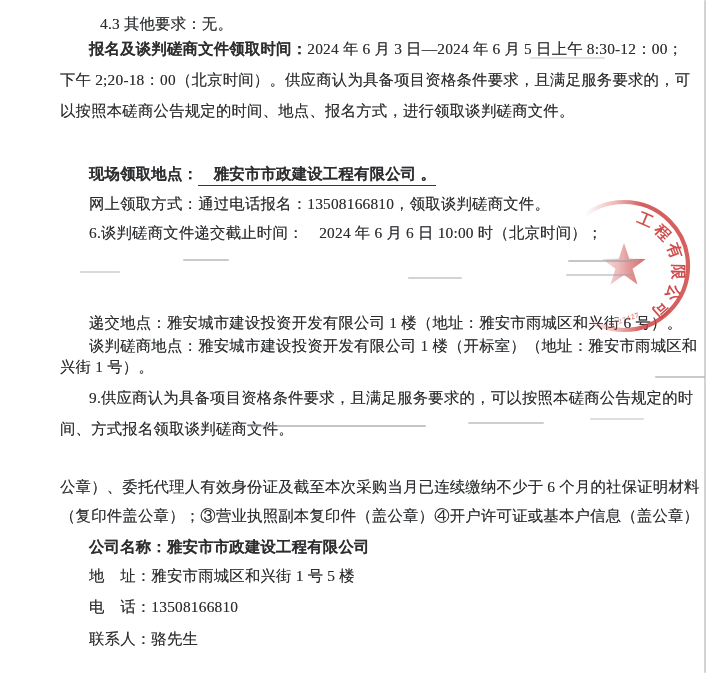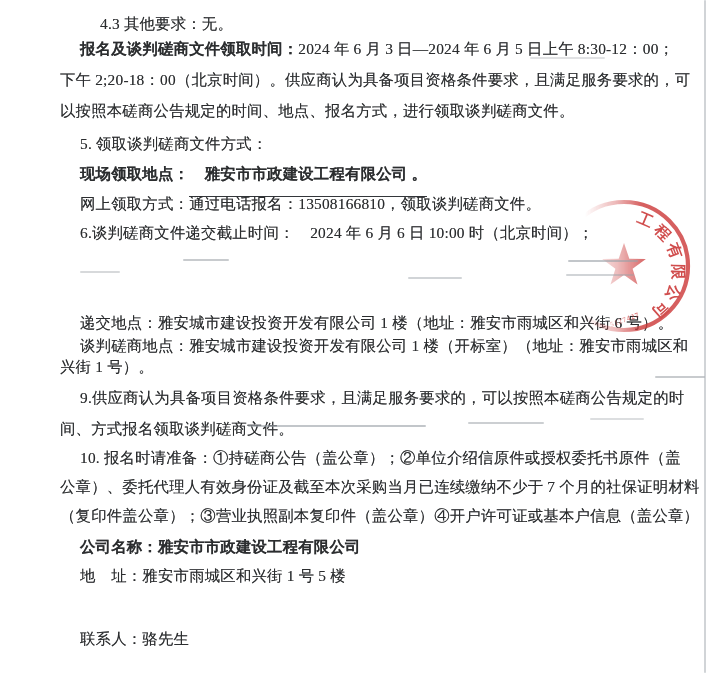--- a/index.html
+++ b/index.html
@@ -14,24 +14,24 @@
   .ln{
     position:absolute;
     left:60px;
     white-space:nowrap;
     font-size:15.4px;
     line-height:17px;
     color:#2b2d2f;
     letter-spacing:0.2px;
     text-shadow:0 0 0.6px rgba(40,42,44,0.55);
   }
-  .ln.ind{left:80px;}
+  .ln.ind{left:89px;}
   .ln.ind2{left:100px;}
   .b{font-weight:700;}
-  .u{border-bottom:1.6px solid #33363a;padding-bottom:14px;}
+  .u{border-bottom:1.6px solid #33363a;padding-bottom:3px;}
   
   .art{position:absolute;background:#9aa0a6;height:2px;border-radius:1px;}
   .art.v{width:1.5px;height:673px;top:0;}
   
   .stamp{
     position:absolute;left:549px;top:191px;width:150px;height:150px;
     -webkit-mask-image:linear-gradient(to right, transparent 24%, rgba(0,0,0,0.45) 45%, #000 62%);
     mask-image:linear-gradient(to right, transparent 24%, rgba(0,0,0,0.45) 45%, #000 62%);
     opacity:0.92;
   }
@@ -43,34 +43,33 @@
 </style>
 </head>
 <body>
 
 <div class="page">
 
   <div class="ln ind2" style="top:15px"><span>4.3 其他要求：无。</span></div>
   <div class="ln ind" style="top:40px"><span class="b">报名及谈判磋商文件领取时间：</span><span>2024 年 6 月 3 日—2024 年 6 月 5 日上午 8:30-12：00；</span></div>
   <div class="ln" style="top:71px"><span>下午 2;20-18：00（北京时间）。供应商认为具备项目资格条件要求，且满足服务要求的，可</span></div>
   <div class="ln" style="top:102px"><span>以按照本磋商公告规定的时间、地点、报名方式，进行领取谈判磋商文件。</span></div>
-  <div class="ln ind" style="top:135px"><span>5. 领取谈判磋商文件方式：</span></div>
   <div class="ln ind" style="top:165px"><span class="b">现场领取地点：</span><span class="b u">　雅安市市政建设工程有限公司 。</span></div>
   <div class="ln ind" style="top:195px"><span>网上领取方式：通过电话报名：13508166810，领取谈判磋商文件。</span></div>
   <div class="ln ind" style="top:224px"><span>6.谈判磋商文件递交截止时间：　2024 年 6 月 6 日 10:00 时（北京时间）；</span></div>
   <div class="ln ind" style="top:314px"><span>递交地点：雅安城市建设投资开发有限公司 1 楼（地址：雅安市雨城区和兴街 6 号）。</span></div>
   <div class="ln ind" style="top:337px"><span>谈判磋商地点：雅安城市建设投资开发有限公司 1 楼（开标室）（地址：雅安市雨城区和</span></div>
   <div class="ln" style="top:358px"><span>兴街 1 号）。</span></div>
   <div class="ln ind" style="top:389px"><span>9.供应商认为具备项目资格条件要求，且满足服务要求的，可以按照本磋商公告规定的时</span></div>
   <div class="ln" style="top:420px"><span>间、方式报名领取谈判磋商文件。</span></div>
-  <div class="ln ind" style="top:449px"><span>10. 报名时请准备：①持磋商公告（盖公章）；②单位介绍信原件或授权委托书原件（盖</span></div>
-  <div class="ln" style="top:478px"><span>公章）、委托代理人有效身份证及截至本次采购当月已连续缴纳不少于 7 个月的社保证明材料</span></div>
+  <div class="ln" style="top:478px"><span>公章）、委托代理人有效身份证及截至本次采购当月已连续缴纳不少于 6 个月的社保证明材料</span></div>
   <div class="ln ind" style="top:538px"><span class="b">公司名称：雅安市市政建设工程有限公司</span></div>
   <div class="ln" style="top:507px"><span>（复印件盖公章）；③营业执照副本复印件（盖公章）④开户许可证或基本户信息（盖公章）</span></div>
   <div class="ln ind" style="top:567px"><span>地　址：雅安市雨城区和兴街 1 号 5 楼</span></div>
+  <div class="ln ind" style="top:598px"><span>电　话：13508166810</span></div>
   <div class="ln ind" style="top:630px"><span>联系人：骆先生</span></div>
 
   <div class="stamp">
     <svg width="150" height="150" viewBox="0 0 150 150">
       <circle cx="75" cy="75" r="64" fill="none" stroke="#cd3e3e" stroke-width="4.2" stroke-opacity="0.9"></circle>
       <polygon points="75,52 69.7,67.7 53.1,67.9 66.4,77.8 61.5,93.6 75,84 88.5,93.6 83.6,77.8 96.9,67.9 80.3,67.7" fill="#cd3e3e" fill-opacity="0.8"></polygon>
       <g fill="#cd3e3e" font-size="15.5" text-anchor="middle">
         <text transform="translate(94.1,33.9) rotate(23)">工</text>
         <text transform="translate(110.2,45.0) rotate(46)">程</text>
         <text transform="translate(120.7,61.4) rotate(69)">有</text>

